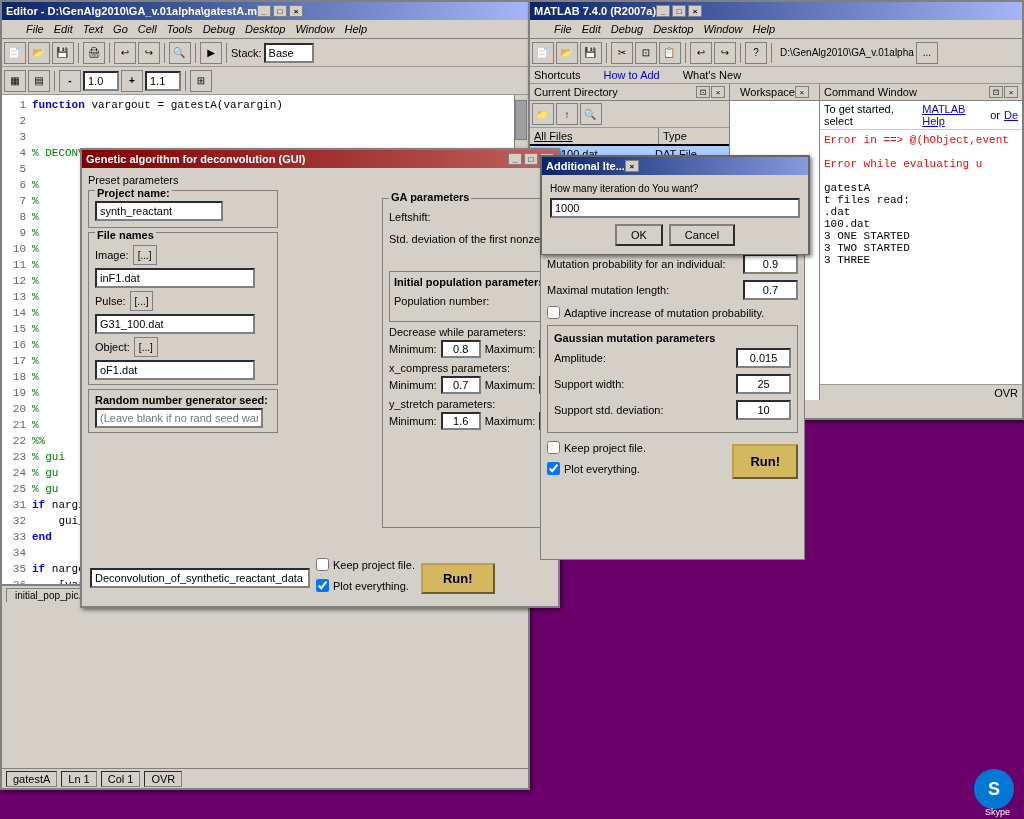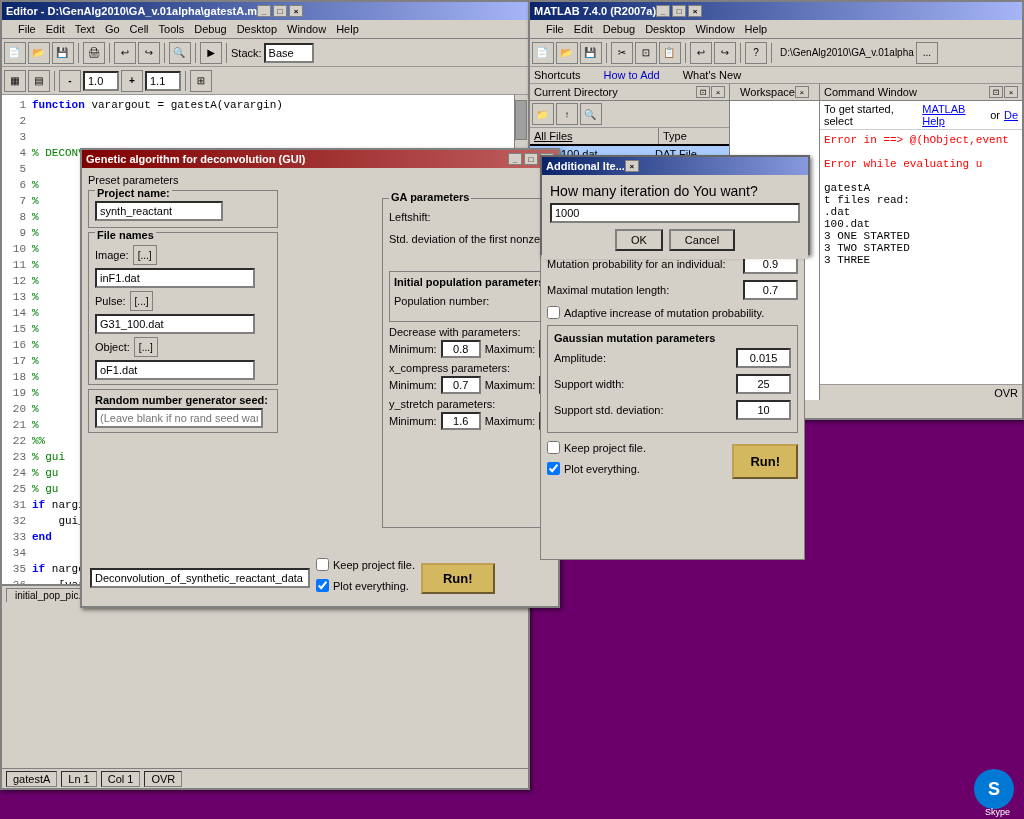--- a/index.html
+++ b/index.html
@@ -44,23 +44,24 @@
       cursor: pointer;
       display: flex;
       align-items: center;
       justify-content: center;
       color: black;
     }
     .window-menubar {
       background: #d4d0c8;
       display: flex;
       gap: 2px;
-      padding: 2px 12px;
+      padding: 2px 20px;
       border-bottom: 1px solid #808080;
       font-size: 11px;
+      font-style: italic;
     }
     .menu-item {
       padding: 1px 4px;
       cursor: pointer;
     }
 
     
     #editor-window {
       left: 0;
       top: 0;
@@ -304,21 +305,21 @@
       font-size: 11px;
       padding: 4px;
     }
     .cmd-error { color: red; }
 
     
     .dialog-content {
       padding: 8px;
       background: #d4d0c8;
     }
-    .dialog-label { font-size: 14px; margin-bottom: 4px; }
+    .dialog-label { font-size: 10px; margin-bottom: 4px; }
     .dialog-input {
       border: 2px inset #808080;
       background: white;
       width: 100%;
       height: 20px;
       padding: 1px 3px;
       font-size: 11px;
       margin-bottom: 6px;
     }
     .dialog-buttons {
@@ -798,21 +799,21 @@
         </div>
       </div>
 
       <div style="border:1px solid #808080; padding:4px; margin-bottom:4px;">
         <div style="font-size:11px; font-weight:bold; margin-bottom:3px;">Initial population parameters</div>
         <div class="param-row">
           <span class="param-label">Population number:</span>
           <input class="param-input" value="50" style="">
         </div>
       </div>
-      <div style="font-size:11px; margin-bottom:2px;">Decrease with parameters:</div>
+      <div style="font-size:11px; margin-bottom:2px;">Decrease while parameters:</div>
       <div class="minmax-row">
         <span>Minimum:</span>
         <input class="minmax-input" value="0.8" style="">
         <span>Maximum:</span>
         <input class="minmax-input" value="3" style="">
       </div>
       <div style="font-size:11px; margin-bottom:2px;">x_compress parameters:</div>
       <div class="minmax-row">
         <span>Minimum:</span>
         <input class="minmax-input" value="0.7" style="">

